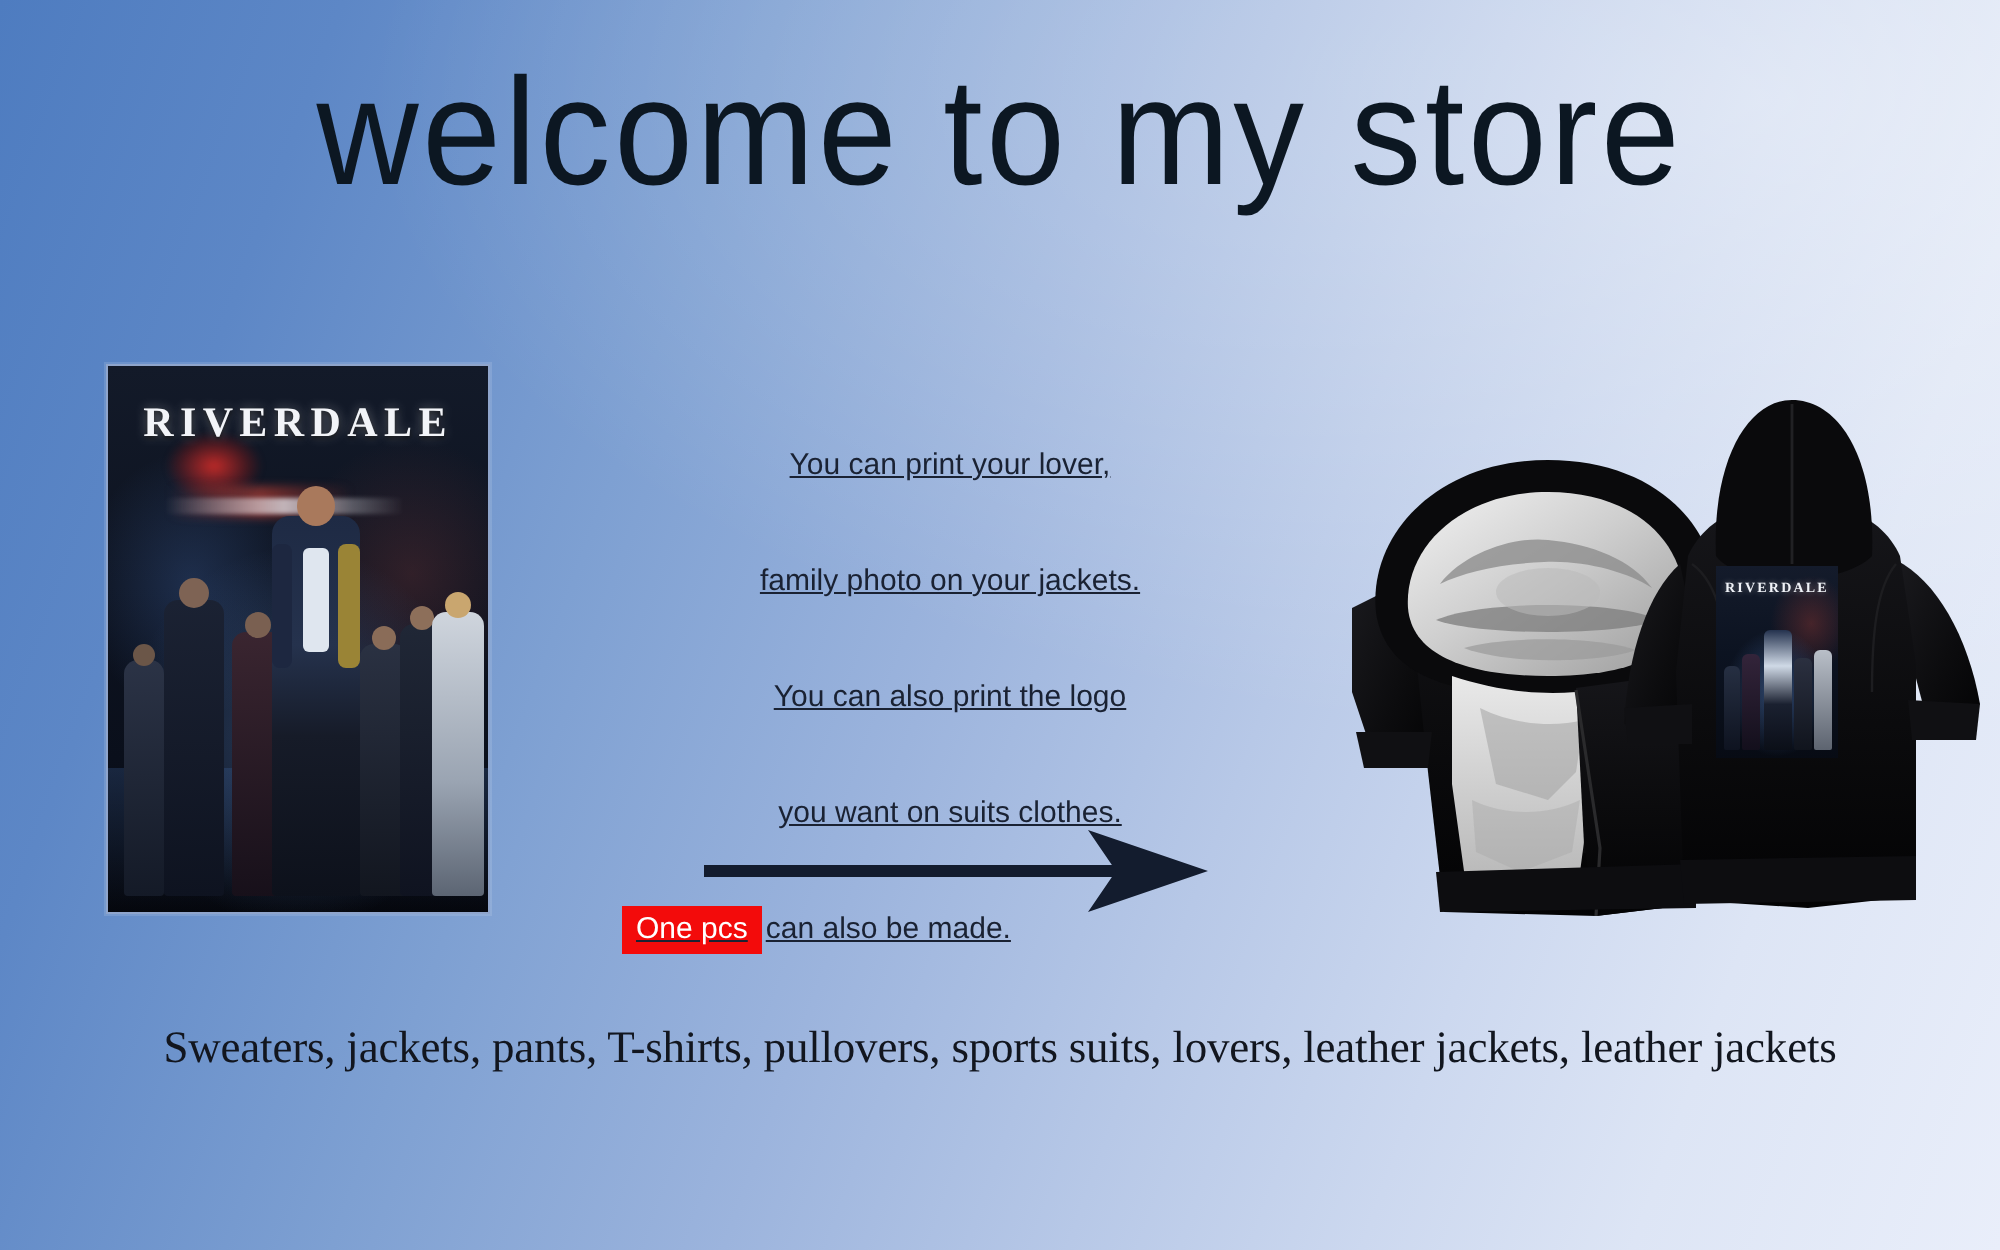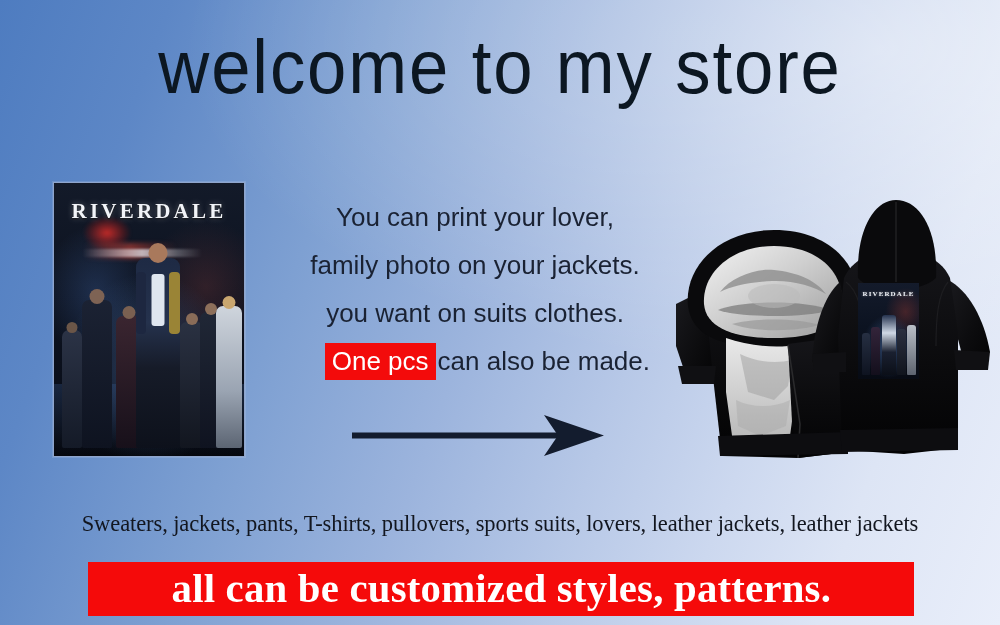--- a/index.html
+++ b/index.html
@@ -144,31 +144,32 @@
 
   
   .copy {
     position: absolute;
     left: 300px;
     top: 196px;
     width: 350px;
     z-index: 5;
   }
   .copy p {
-    margin: 0 0 6px 0;
+    margin: 16px 0 6px 0;
     font-family: "Liberation Sans", sans-serif;
-    font-size: 26px;
+    font-size: 15px;
     line-height: 42px;
     color: #1a2233;
     text-align: center;
     white-space: nowrap;
+    text-decoration: underline;
   }
   .copy p.last {
     margin-bottom: 0;
-    text-align: right;
+    text-align: left;
     padding-left: 11px;
   }
   .hl {
     background: #f30b0b;
     color: #ffffff;
     padding: 3px 7px 4px 7px;
     margin-right: 2px;
     font-weight: 400;
   }
 
@@ -303,20 +304,21 @@
     <div class="fig" style="left:162px; width:26px; height:142px; background:linear-gradient(180deg,#cfd5dd 0%,#9aa4b2 60%,#5c6573 100%);">
       <span class="head" style="width:13px;height:13px;background:#c9a66f;top:-10px;"></span>
     </div>
 
     <div class="poster-title">RIVERDALE</div>
   </div>
 
   <div class="copy">
     <p>You can print your lover,</p>
     <p>family photo on your jackets.</p>
+    <p>You can also print the logo</p>
     <p>you want on suits clothes.</p>
     <p class="last"><span class="hl">One pcs</span><span>can also be made.</span></p>
   </div>
 
   <div class="arrow">
     <svg width="252" height="48" viewBox="0 0 252 48" xmlns="http://www.w3.org/2000/svg">
       <rect x="0" y="20.5" width="206" height="6" fill="#131c2e"></rect>
       <path d="M 252 23.5 L 192 3 L 206 23.5 L 192 44 Z" fill="#131c2e"></path>
     </svg>
   </div>
@@ -401,17 +403,14 @@
       <span class="pfig" style="left:4px;width:8px;height:42px;background:linear-gradient(180deg,#262f42,#0e1320);"></span>
       <span class="pfig" style="left:13px;width:9px;height:48px;background:linear-gradient(180deg,#33243a,#130f1c);"></span>
       <span class="pfig" style="left:24px;width:14px;height:60px;background:linear-gradient(180deg,#24324e 0%,#cfd9e6 30%,#1a2030 62%,#0b0f18 100%);"></span>
       <span class="pfig" style="left:39px;width:9px;height:46px;background:linear-gradient(180deg,#2b3040,#10141d);"></span>
       <span class="pfig" style="left:49px;width:9px;height:50px;background:linear-gradient(180deg,#b9bfc8,#5d6470);"></span>
     </div>
   </div>
 
   <div class="taglist">Sweaters, jackets, pants, T-shirts, pullovers, sports suits, lovers, leather jackets, leather jackets</div>
 
-  <div class="redbar">
-    <span>all can be customized styles, patterns.</span>
-  </div>
 
 </div>
 
 </body></html>

